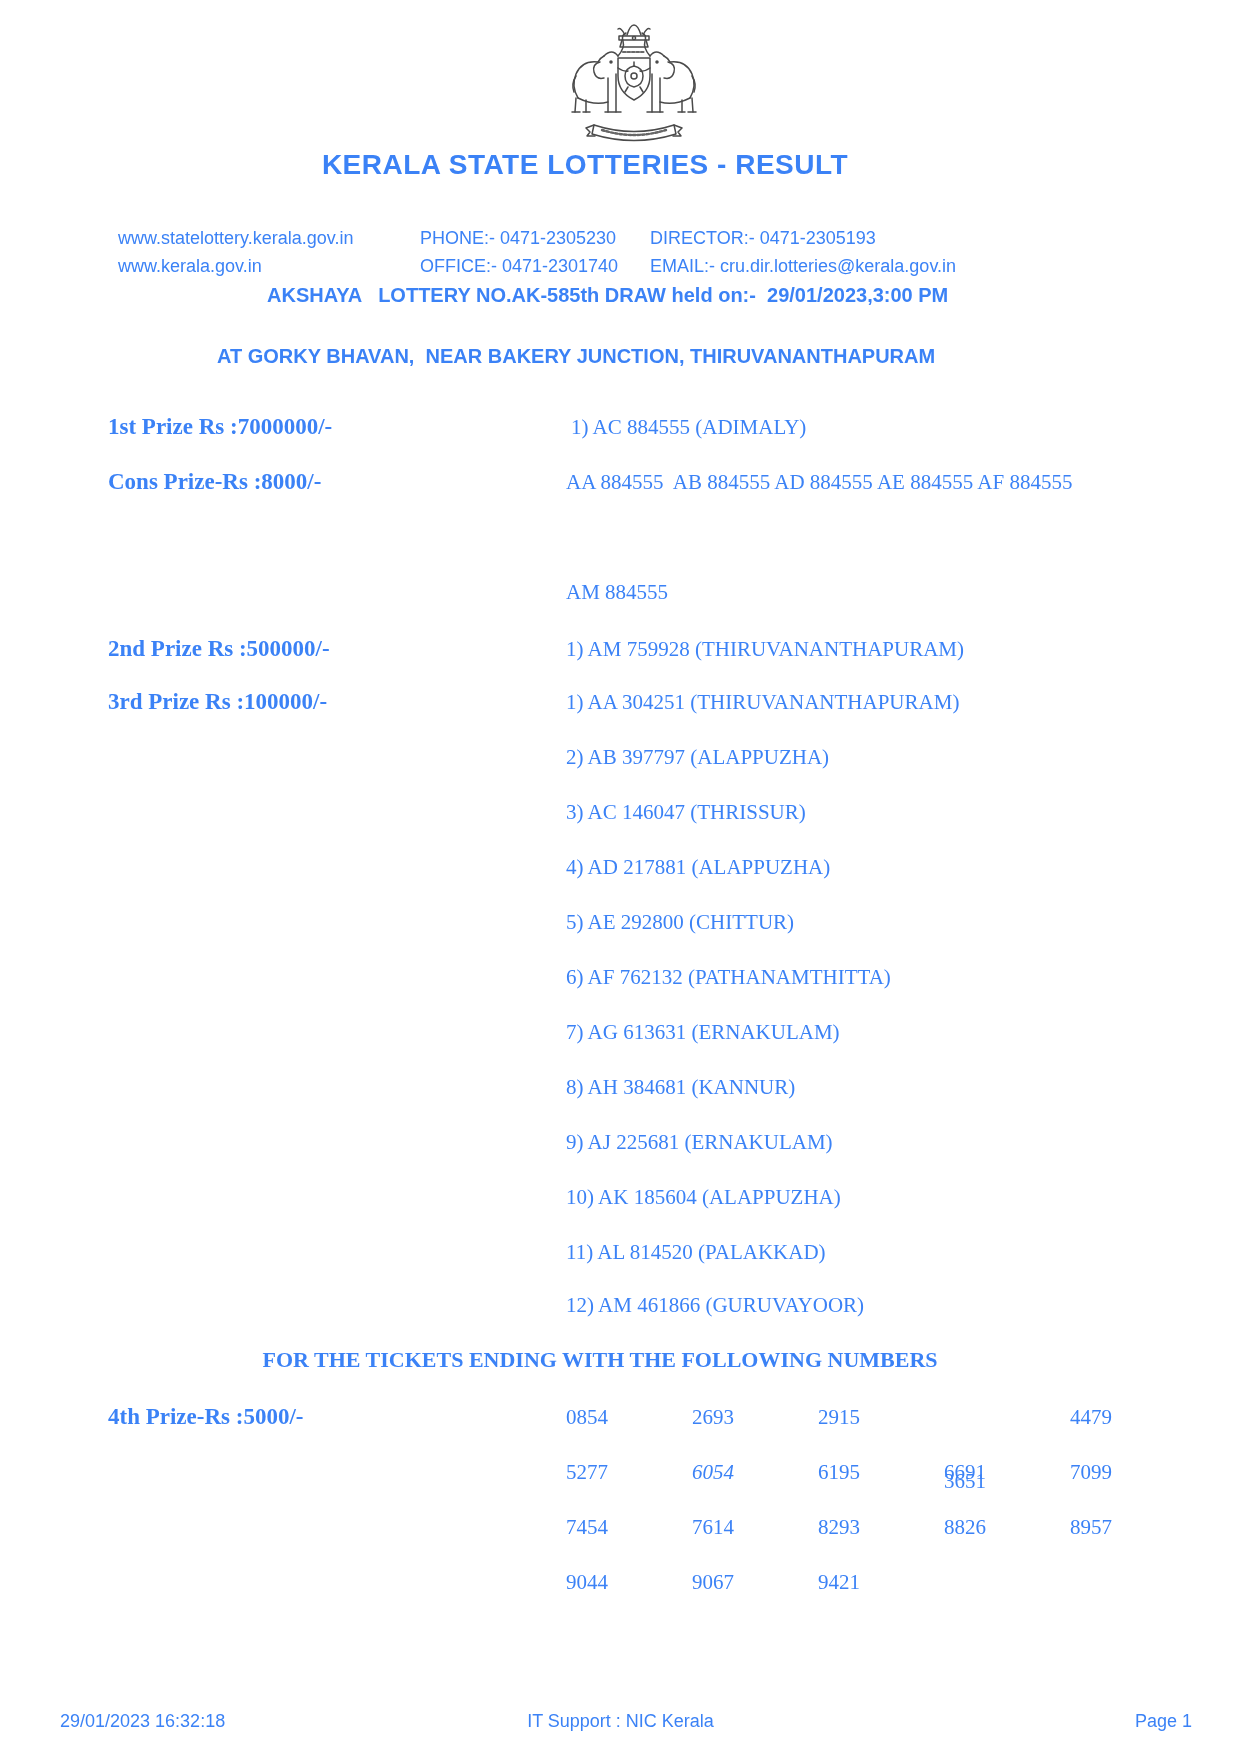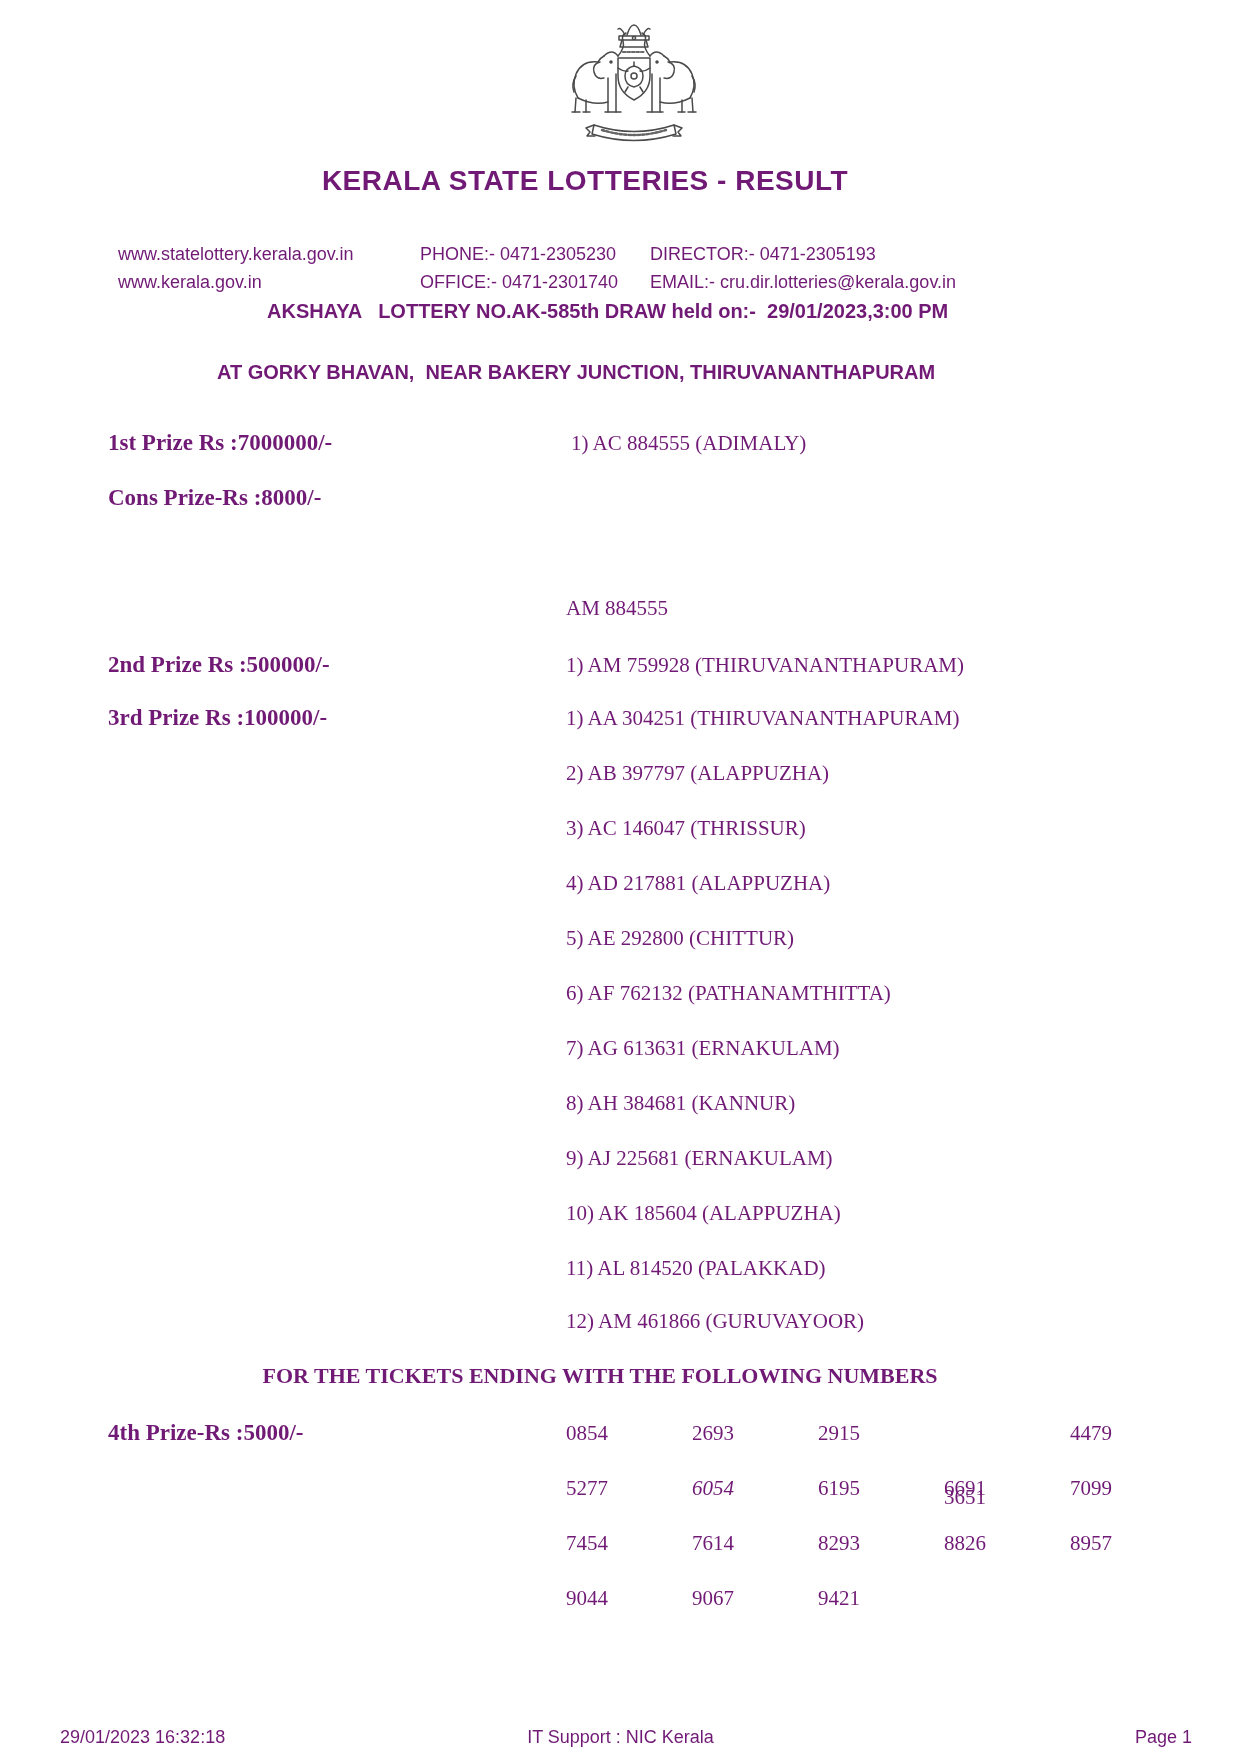--- a/index.html
+++ b/index.html
@@ -4,21 +4,21 @@
 <style>
   html,body{margin:0;padding:0;background:#ffffff;}
   .page{
     position:relative;
     width:1241px;
     height:1754px;
     background:#ffffff;
     color:#000000;
     overflow:hidden;
   }
-  .t{position:absolute;white-space:pre;color:#701a75;line-height:1.1;margin-top:16px;}
+  .t{position:absolute;white-space:pre;color:#3b82f6;line-height:1.1;}
   .sans{font-family:"Liberation Sans",sans-serif;}
   .serif{font-family:"Liberation Serif",serif;}
   .b{font-weight:bold;}
   .title{font-size:28px;letter-spacing:0.5px;}
   .contact{font-size:18px;}
   .drawline{font-size:20px;}
   .venue{font-size:20px;}
   .plabel{font-size:23px;}
   .pentry{font-size:21px;}
   .heading{font-size:22px;}
@@ -83,20 +83,21 @@
   <div class="t sans contact" style="left:420px;top:257px;">OFFICE:- 0471-2301740</div>
   <div class="t sans contact" style="left:650px;top:257px;">EMAIL:- cru.dir.lotteries@kerala.gov.in</div>
 
   <div class="t sans b drawline" style="left:267px;top:284px;">AKSHAYA   LOTTERY NO.AK-585th DRAW held on:-  29/01/2023,3:00 PM</div>
   <div class="t sans b venue" style="left:217px;top:345px;">AT GORKY BHAVAN,  NEAR BAKERY JUNCTION, THIRUVANANTHAPURAM</div>
 
   <div class="t serif b plabel" style="left:108px;top:414px;">1st Prize Rs :7000000/-</div>
   <div class="t serif pentry" style="left:571px;top:416px;">1) AC 884555 (ADIMALY)</div>
 
   <div class="t serif b plabel" style="left:108px;top:469px;">Cons Prize-Rs :8000/-</div>
+  <div class="t serif pentry" style="left:566px;top:471px;">AA 884555  AB 884555 AD 884555 AE 884555 AF 884555</div>
   <div class="t serif pentry" style="left:566px;top:581px;">AM 884555</div>
 
   <div class="t serif b plabel" style="left:108px;top:636px;">2nd Prize Rs :500000/-</div>
   <div class="t serif pentry" style="left:566px;top:638px;">1) AM 759928 (THIRUVANANTHAPURAM)</div>
 
   <div class="t serif b plabel" style="left:108px;top:689px;">3rd Prize Rs :100000/-</div>
   <div class="t serif pentry" style="left:566px;top:691px;">1) AA 304251 (THIRUVANANTHAPURAM)</div>
   <div class="t serif pentry" style="left:566px;top:746px;">2) AB 397797 (ALAPPUZHA)</div>
   <div class="t serif pentry" style="left:566px;top:801px;">3) AC 146047 (THRISSUR)</div>
   <div class="t serif pentry" style="left:566px;top:856px;">4) AD 217881 (ALAPPUZHA)</div>

